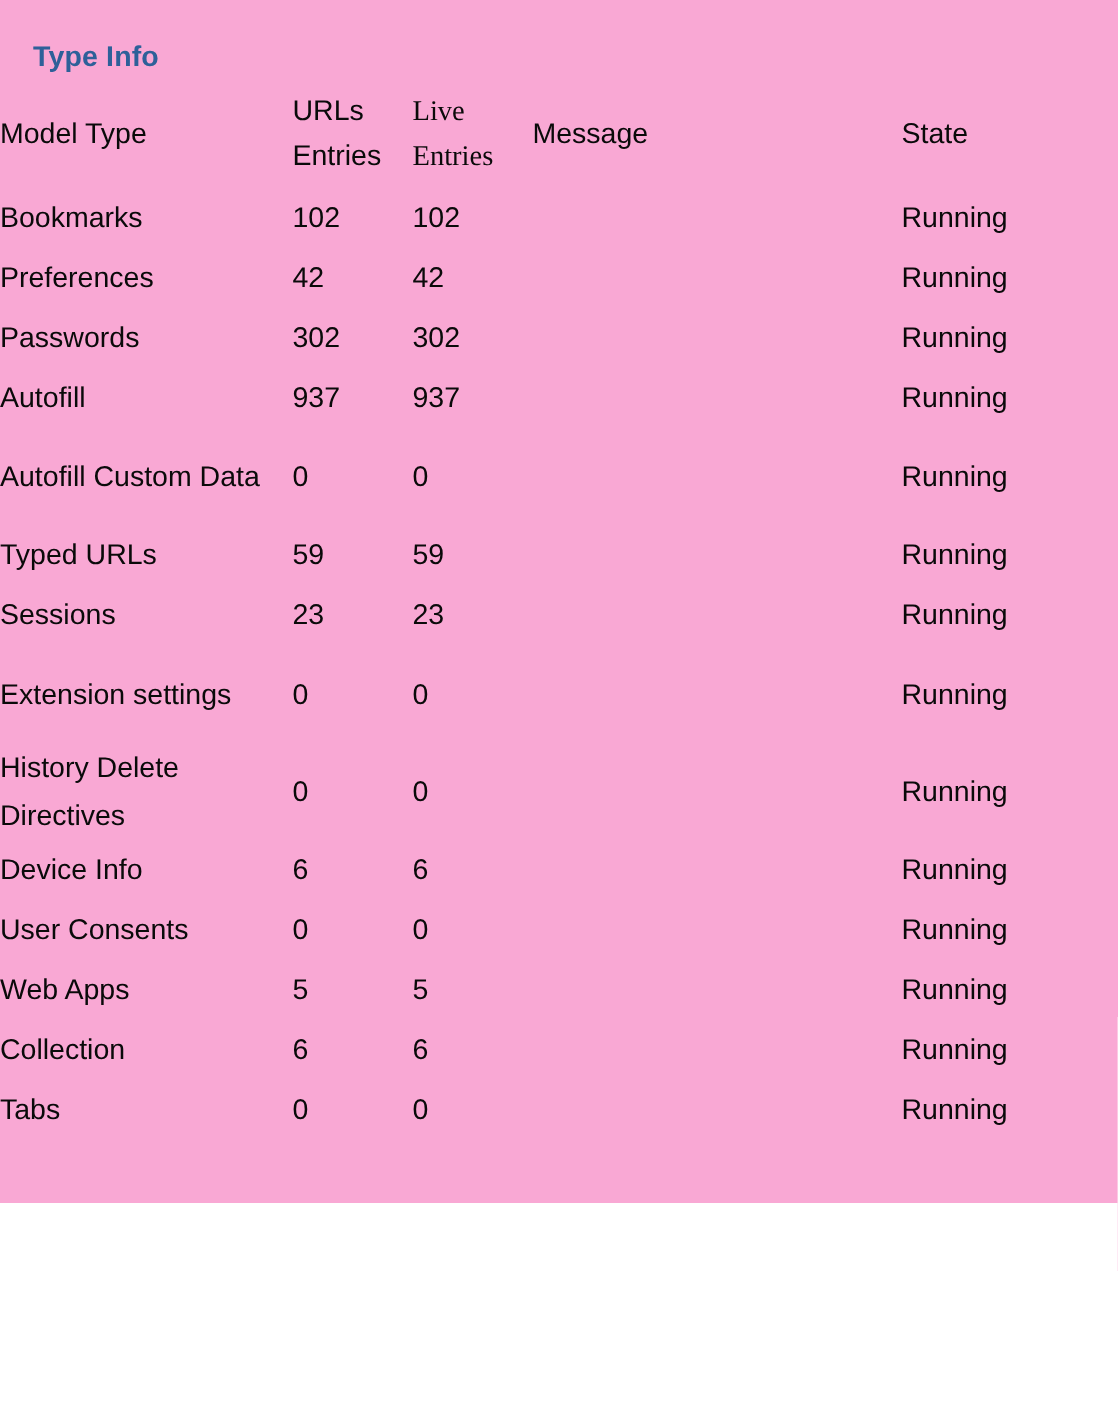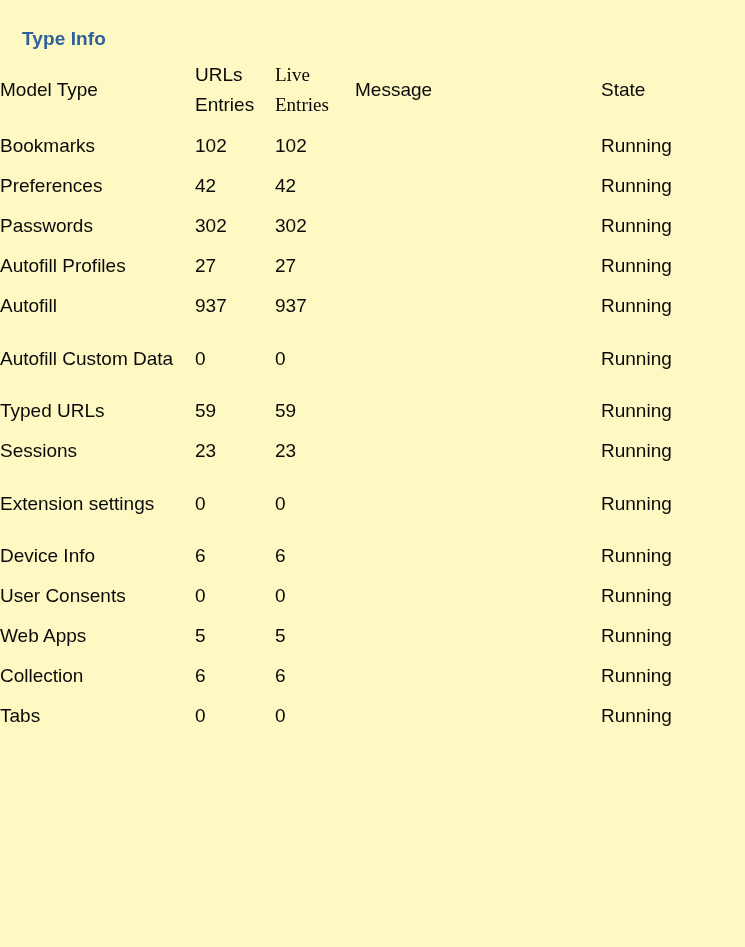--- a/index.html
+++ b/index.html
@@ -12,22 +12,22 @@
     height: 947px;
     font-family: "Liberation Sans", "DejaVu Sans", sans-serif;
     color: #000000;
     overflow: hidden;
     position: relative;
   }
 
   .page {
     position: relative;
     width: 745px;
-    height: 947px;
-    background: #fef9c3;
+    height: 802px;
+    background: #f9a8d4;
     box-sizing: border-box;
   }
 
   
   .section-title {
     position: absolute;
     left: 22px;
     top: 27px;
     font-size: 19px;
     font-weight: bold;
@@ -151,27 +151,20 @@
           <td class="cell-state">Running</td>
         </tr>
         <tr>
           <td class="cell-model">Passwords</td>
           <td class="cell-total">302</td>
           <td class="cell-live">302</td>
           <td class="cell-msg"></td>
           <td class="cell-state">Running</td>
         </tr>
         <tr>
-          <td class="cell-model">Autofill Profiles</td>
-          <td class="cell-total">27</td>
-          <td class="cell-live">27</td>
-          <td class="cell-msg"></td>
-          <td class="cell-state">Running</td>
-        </tr>
-        <tr>
           <td class="cell-model">Autofill</td>
           <td class="cell-total">937</td>
           <td class="cell-live">937</td>
           <td class="cell-msg"></td>
           <td class="cell-state">Running</td>
         </tr>
         <tr class="tall">
           <td class="cell-model">Autofill Custom Data</td>
           <td class="cell-total">0</td>
           <td class="cell-live">0</td>
@@ -192,20 +185,27 @@
           <td class="cell-msg"></td>
           <td class="cell-state">Running</td>
         </tr>
         <tr class="tall">
           <td class="cell-model">Extension settings</td>
           <td class="cell-total">0</td>
           <td class="cell-live">0</td>
           <td class="cell-msg"></td>
           <td class="cell-state">Running</td>
         </tr>
+        <tr class="tall">
+          <td class="cell-model">History Delete Directives</td>
+          <td class="cell-total">0</td>
+          <td class="cell-live">0</td>
+          <td class="cell-msg"></td>
+          <td class="cell-state">Running</td>
+        </tr>
         <tr>
           <td class="cell-model">Device Info</td>
           <td class="cell-total">6</td>
           <td class="cell-live">6</td>
           <td class="cell-msg"></td>
           <td class="cell-state">Running</td>
         </tr>
         <tr>
           <td class="cell-model">User Consents</td>
           <td class="cell-total">0</td>

